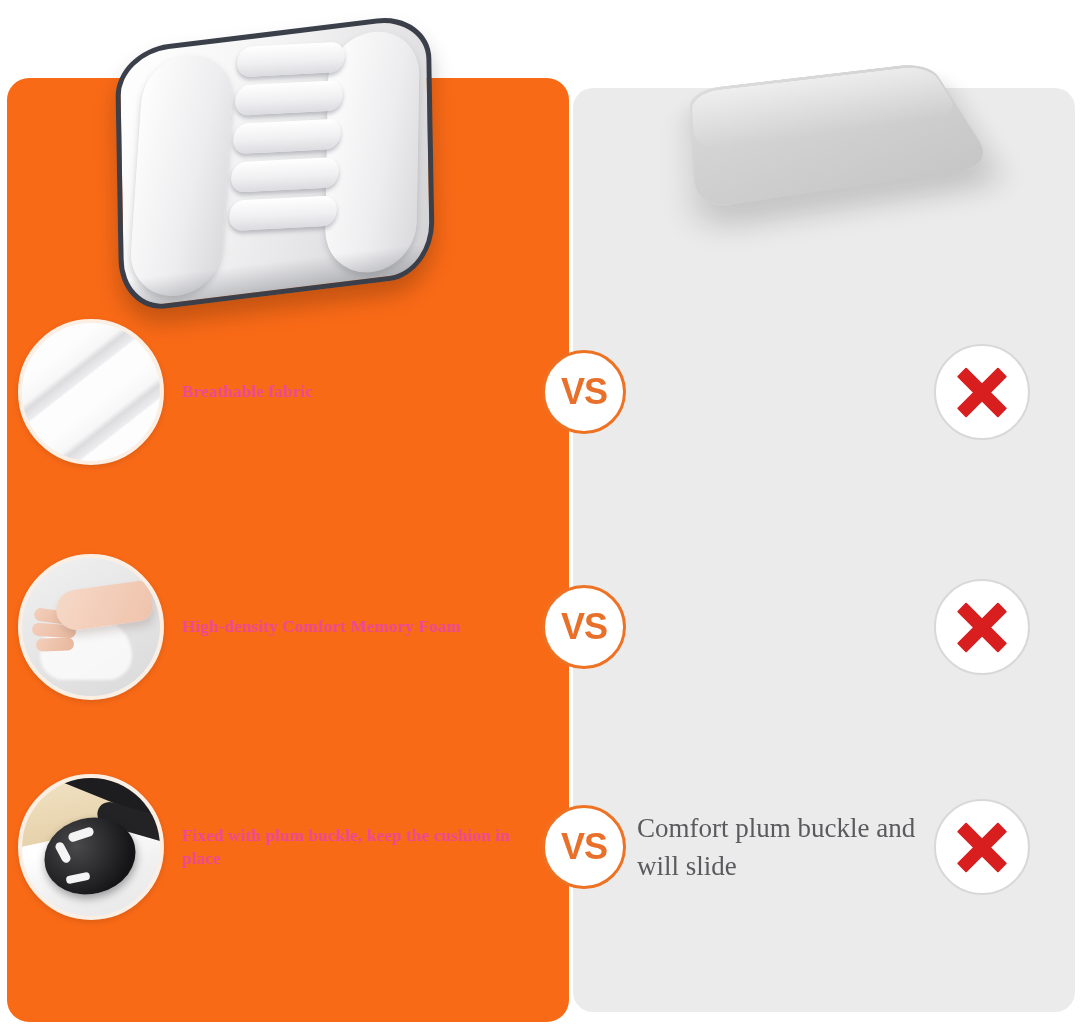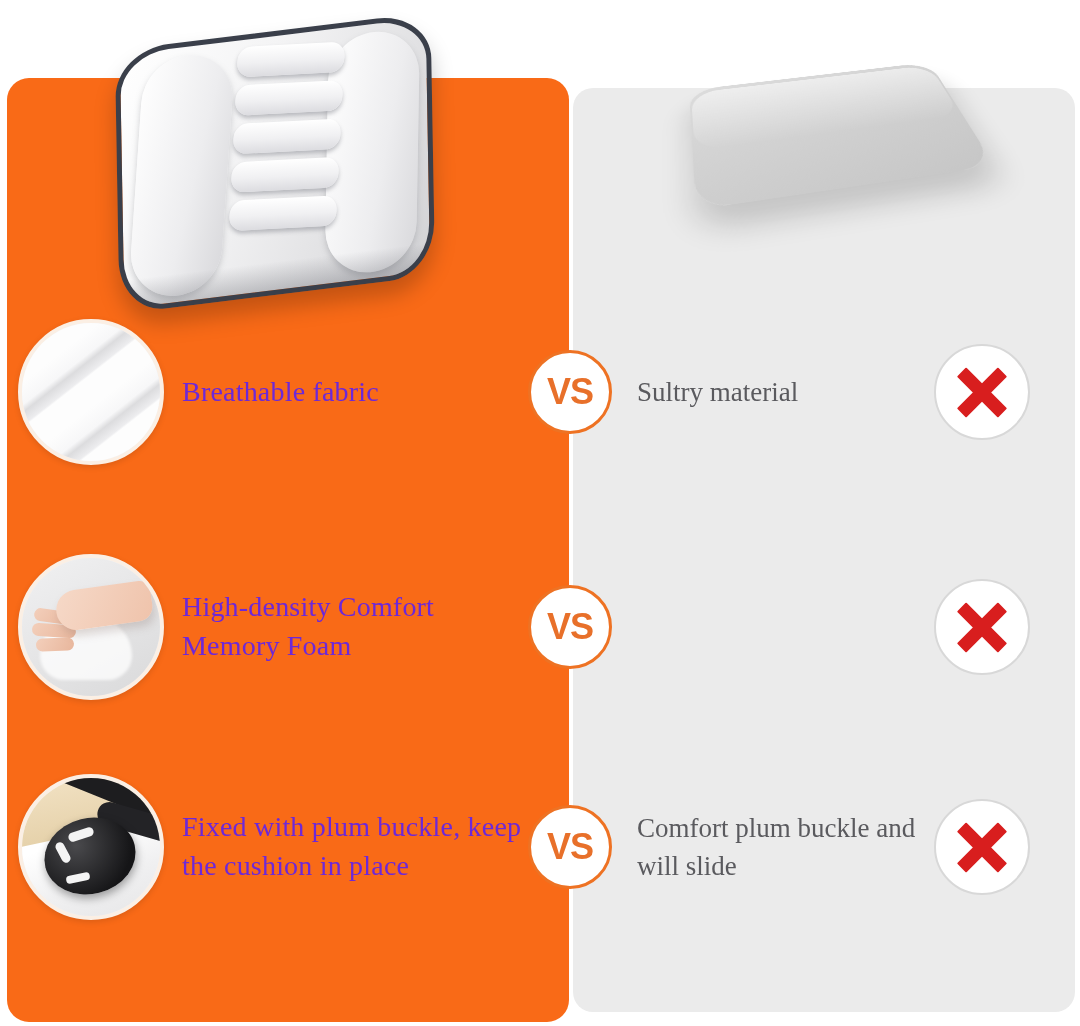--- a/index.html
+++ b/index.html
@@ -222,31 +222,31 @@
   }
   .ps1 { left: 46px; top: 52px; width: 26px; height: 9px; transform: rotate(-18deg); }
   .ps2 { left: 30px; top: 70px; width: 22px; height: 9px; transform: rotate(62deg); }
   .ps3 { left: 44px; top: 96px; width: 24px; height: 8px; transform: rotate(-12deg); }
 
   
   .pro-text {
     position: absolute;
     left: 182px;
     width: 340px;
-    color: #6d28d9;
-    font-weight: normal;
-    font-size: 28px;
+    color: #ec4899;
+    font-weight: bold;
+    font-size: 17px;
     line-height: 1.38;
     letter-spacing: .2px;
   }
 
   
   .vs {
     position: absolute;
-    left: 528px;
+    left: 542px;
     width: 84px;
     height: 84px;
     border-radius: 50%;
     background: #FFFFFF;
     border: 3px solid #EE7223;
     display: flex;
     align-items: center;
     justify-content: center;
     color: #E8702A;
     font-family: "Liberation Sans", sans-serif;
@@ -314,21 +314,20 @@
   <div class="hero-right">
     <div class="foam"></div>
   </div>
 
   <div class="row" id="row-0">
     <div class="thumb">
       <span class="fabric"></span>
     </div>
     <div class="pro-text">Breathable fabric</div>
     <div class="vs">VS</div>
-    <div class="con-text">Sultry material</div>
     <div class="xmark">
         <b></b>
         <b></b>
       </div>
   </div>
 
   <div class="row" id="row-1">
     <div class="thumb">
       <span class="foam-bg"></span>
       <span class="handprint"></span>

